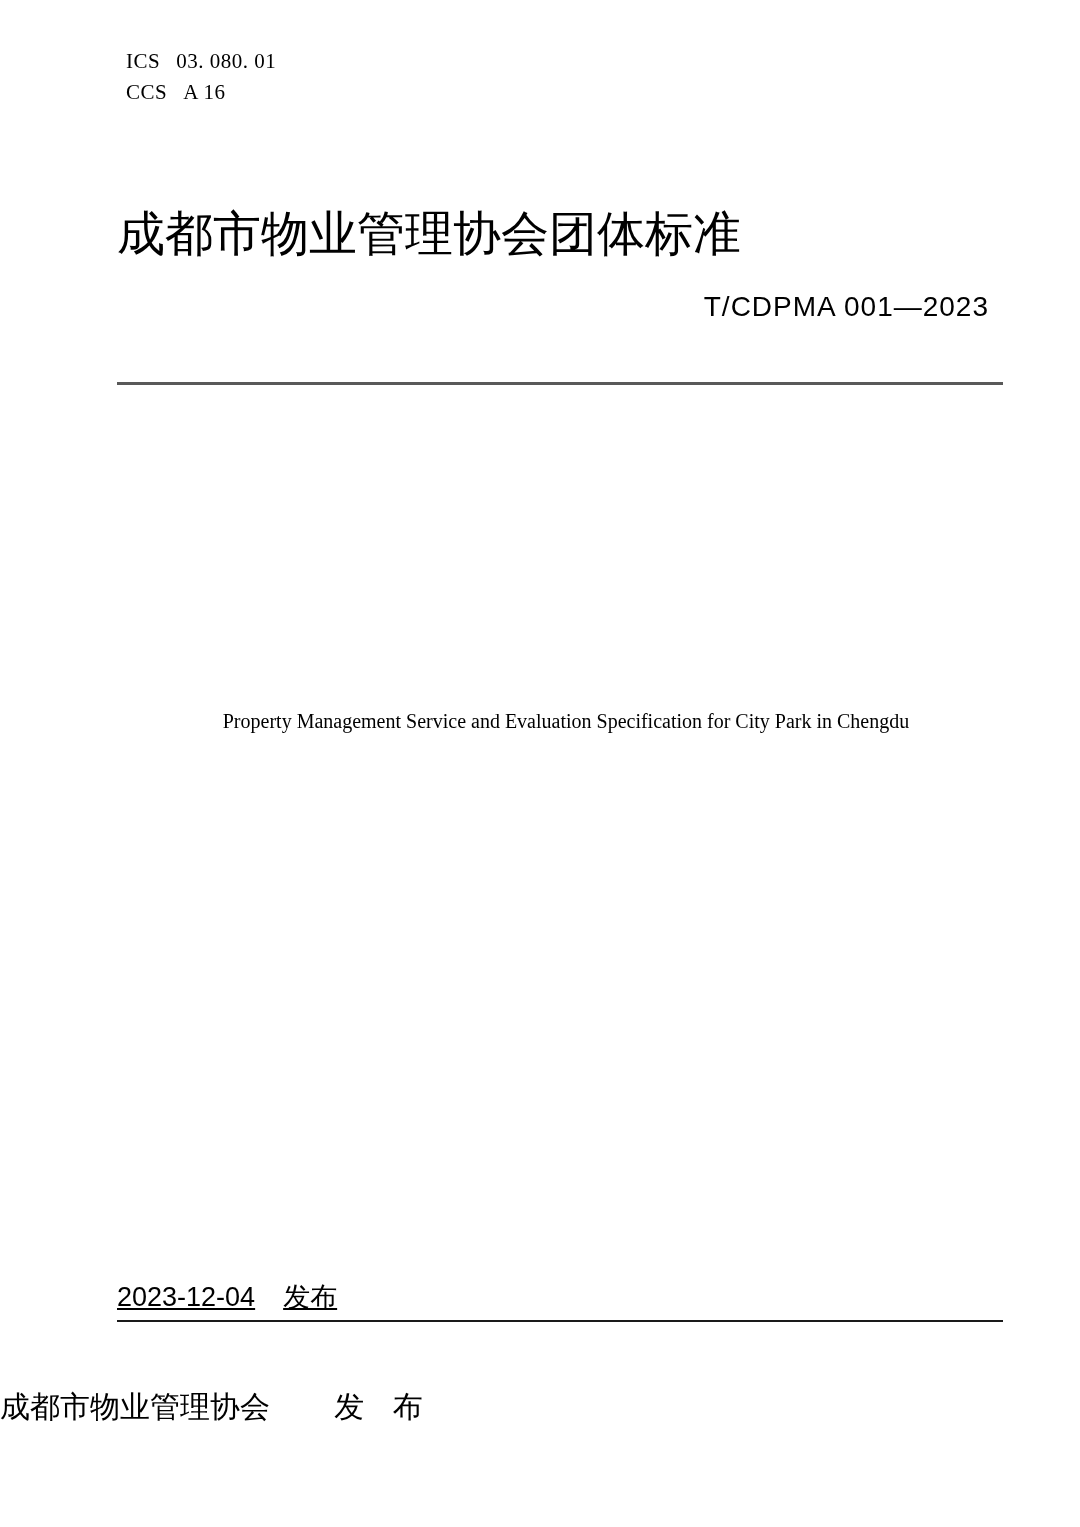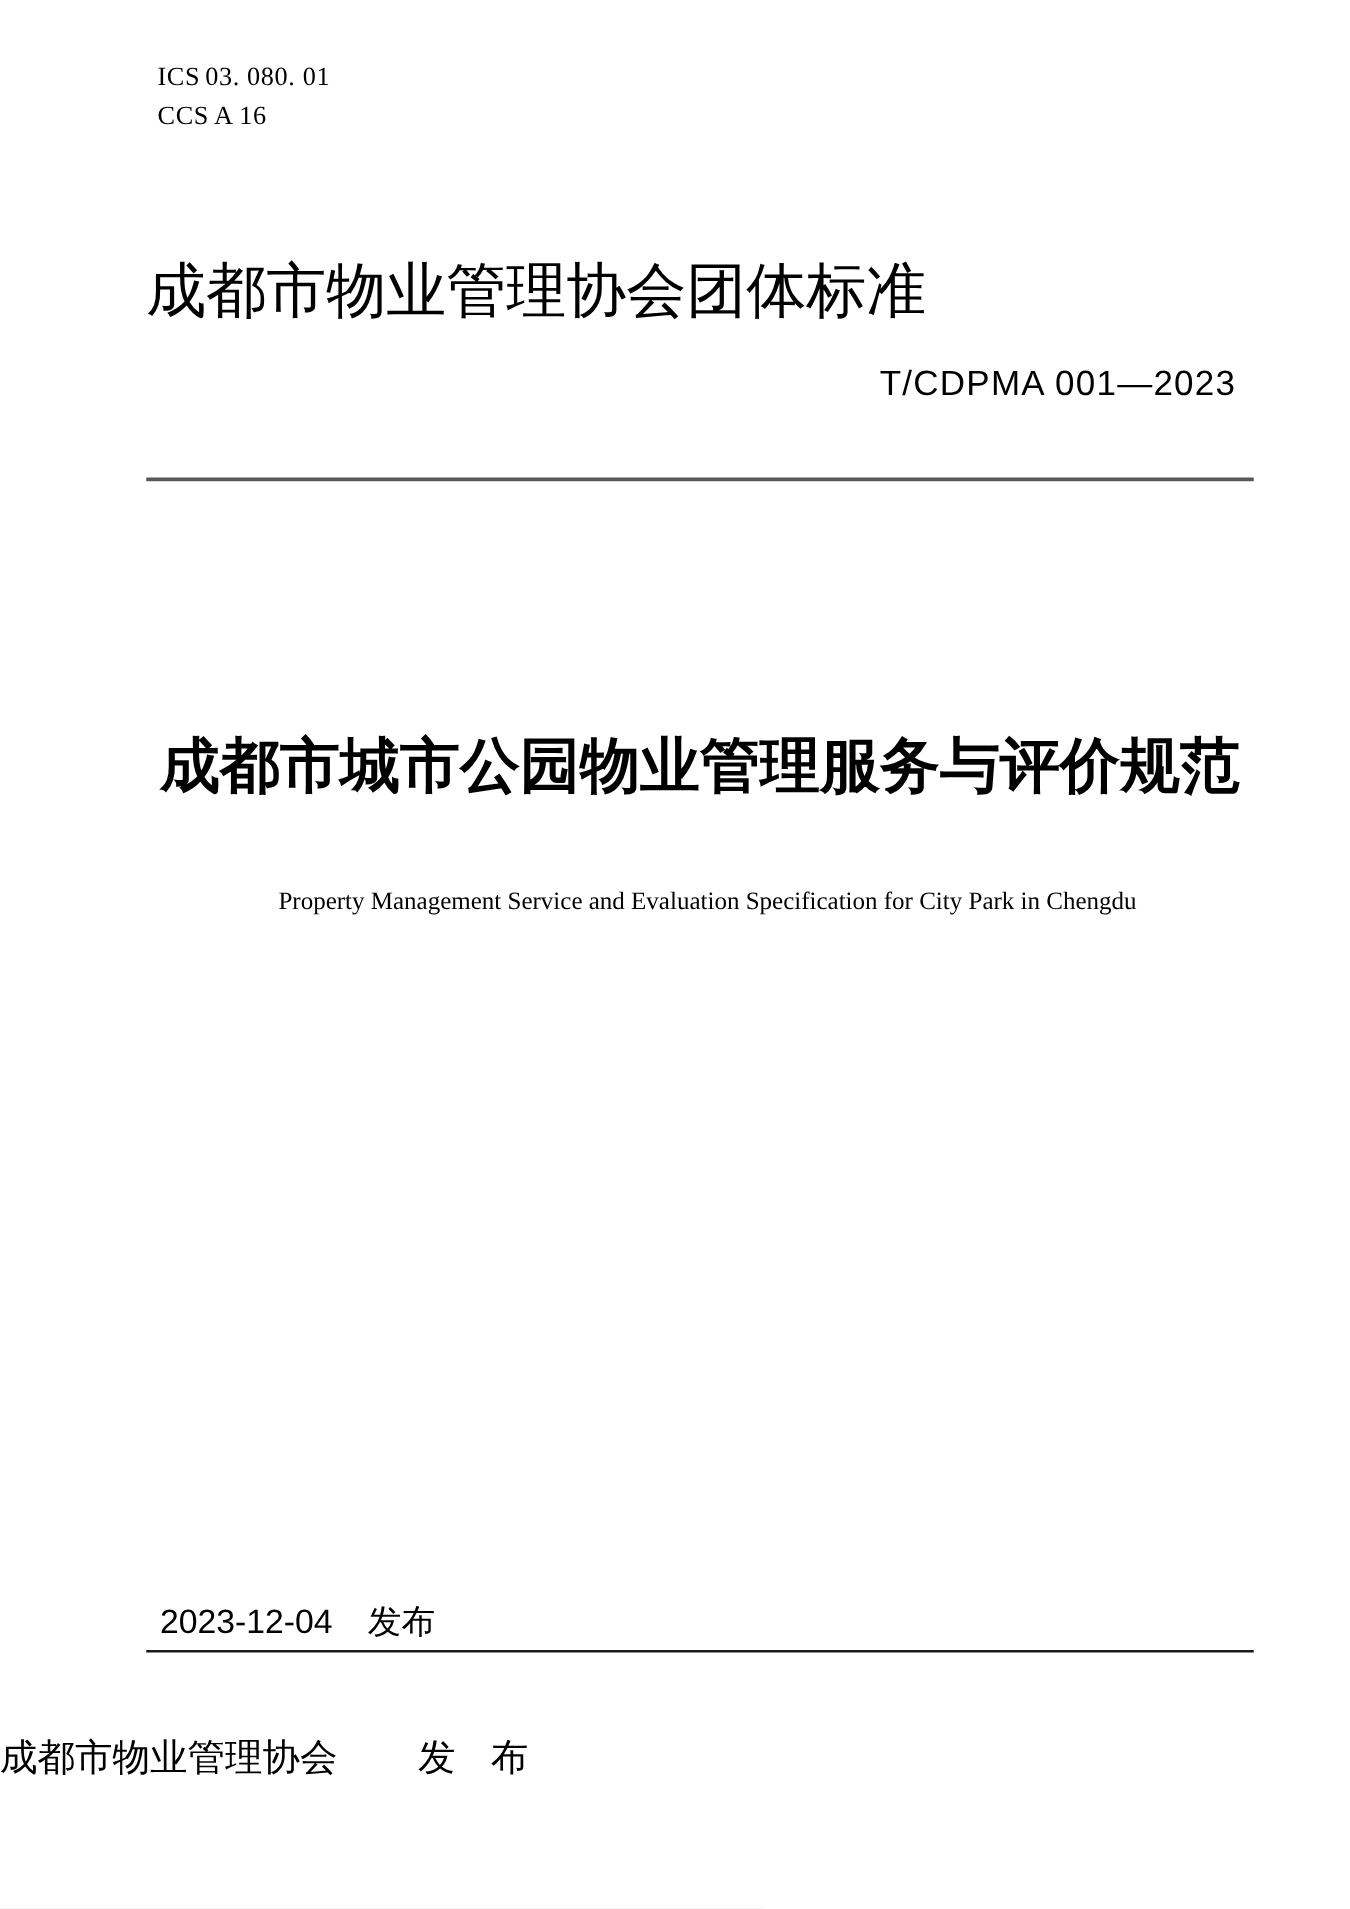--- a/index.html
+++ b/index.html
@@ -22,21 +22,21 @@
   .ics-block {
     position: absolute;
     left: 126px;
     top: 46px;
     font-family: "Liberation Serif", serif;
     font-size: 21px;
     line-height: 31px;
     letter-spacing: 0.5px;
     white-space: nowrap;
   }
-  .ics-block .row { display: flex; }
+  .ics-block .row { display: flex; gap: 12px; }
   .ics-block .code { margin-left: 4px; }
 
   
   .org-code {
     position: absolute;
     left: 436px;
     top: 100px;
     width: 524px;
     text-align: center;
     font-family: "Liberation Serif", serif;
@@ -105,26 +105,27 @@
     font-family: "Liberation Serif", serif;
     font-size: 20px;
     line-height: 34px;
     white-space: nowrap;
     margin-top: 24px;
   }
 
   
   .dates-row {
     position: absolute;
-    left: 128px;
+    left: 117px;
     top: 1280px;
     width: 886px;
     display: flex;
     font-size: 27px;
     line-height: 34px;
+    text-decoration: underline;
   }
   .date-pair { display: flex; align-items: baseline; white-space: nowrap; }
   .date-pair .date-label { margin-left: 28px; }
 
   .rule-bottom {
     position: absolute;
     left: 117px;
     top: 1320px;
     width: 886px;
     height: 2px;
@@ -162,21 +163,20 @@
     </div>
   </div>
 
 
   <div class="org-title">成都市物业管理协会团体标准</div>
 
   <div class="standard-number">T/CDPMA 001—2023</div>
 
   <div class="rule-top"></div>
 
-  <div class="doc-title-zh">成都市城市公园物业管理服务与评价规范</div>
 
   <div class="doc-title-en">Property Management Service and Evaluation Specification for City Park in Chengdu</div>
 
   <div class="dates-row">
     <div class="date-pair">
       <span>2023-12-04</span>
       <span class="date-label">发布</span>
     </div>
   </div>
 

